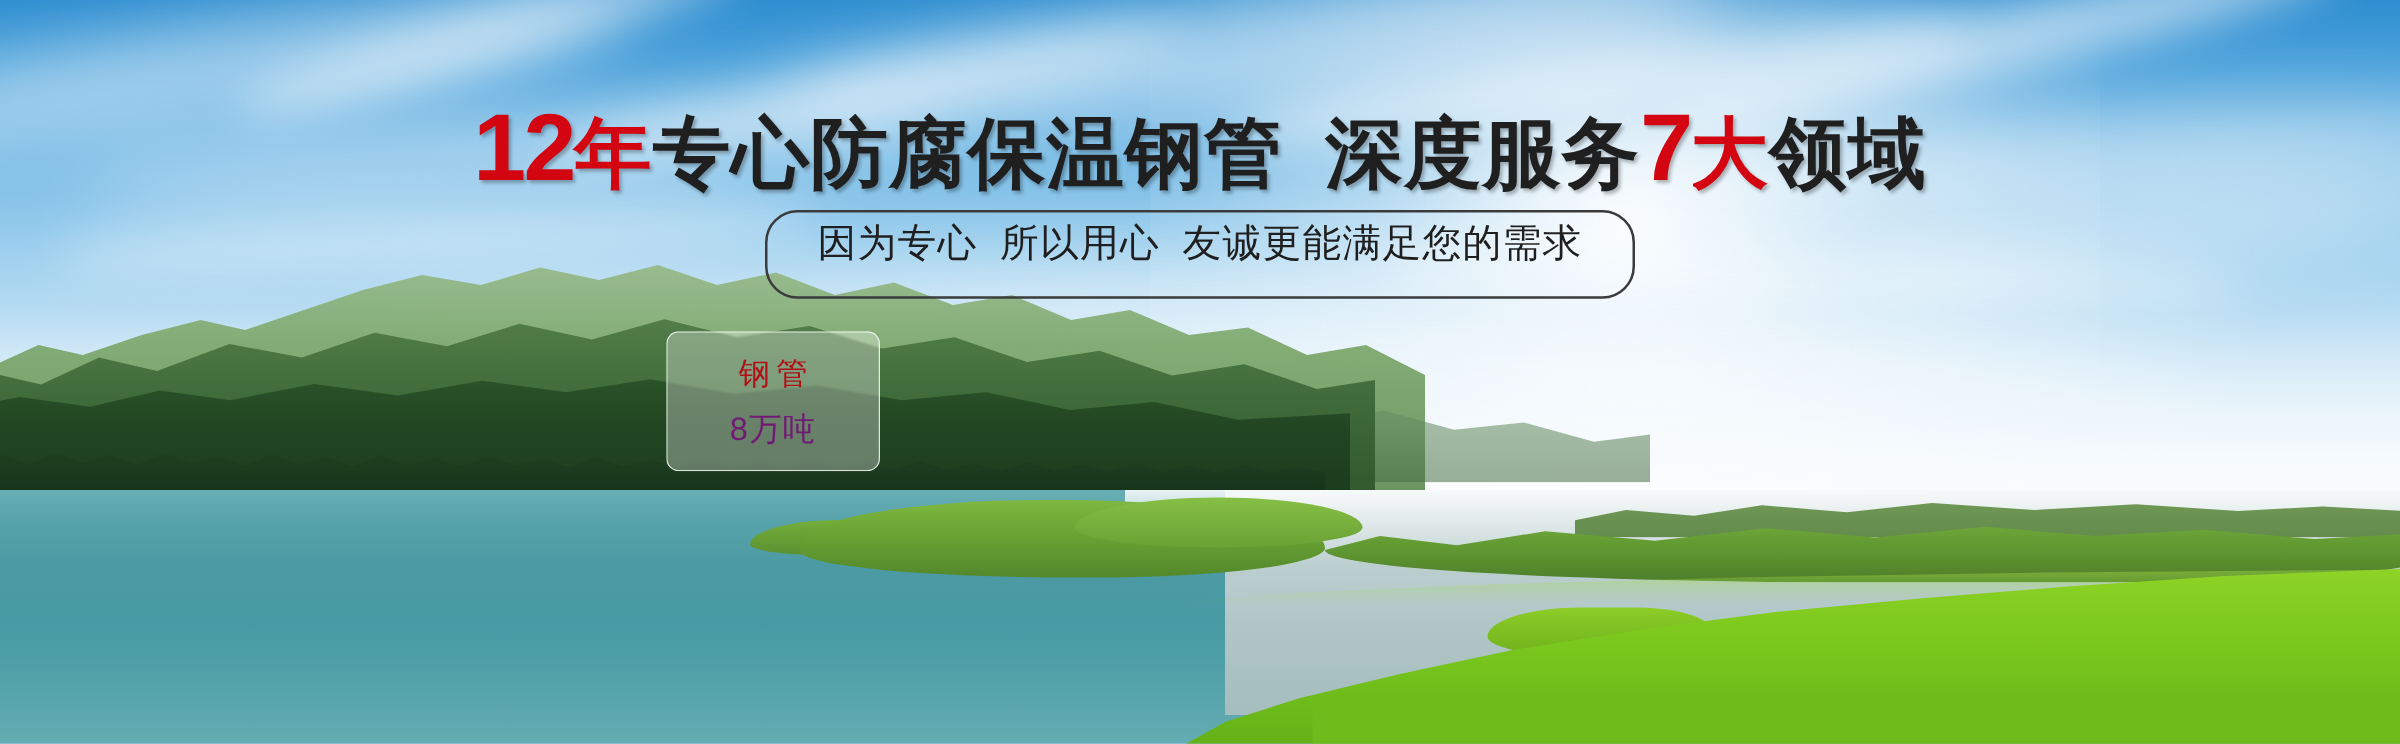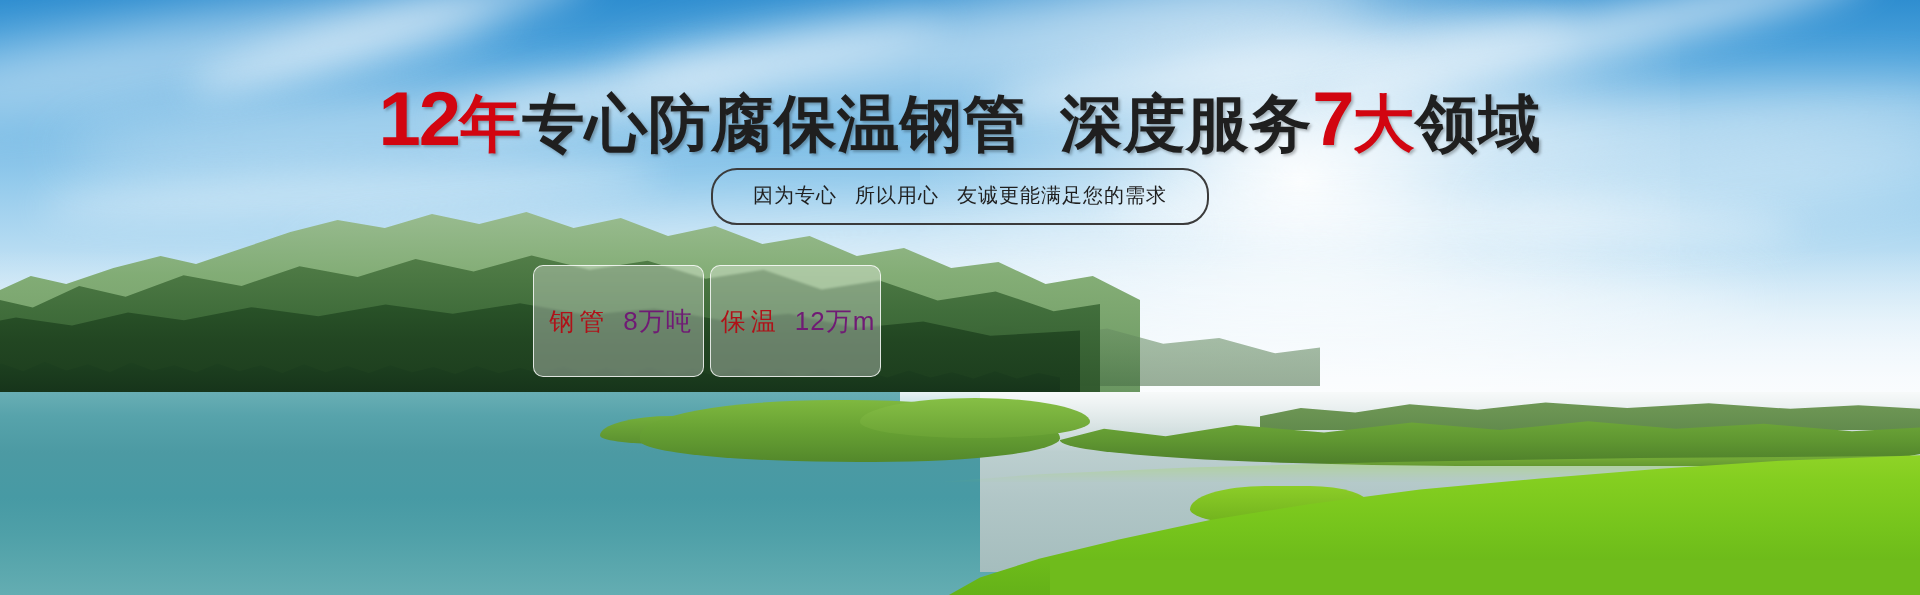--- a/index.html
+++ b/index.html
@@ -185,39 +185,39 @@
   .hl-red{color:#d20510;}
   .hl-num{
     font-size:76px;
     font-family:"Liberation Sans","DejaVu Sans",sans-serif;
     letter-spacing:-2px;
   }
   .hl-gap{display:inline-block;width:34px;}
 
   .pill{
     position:absolute;left:50%;top:168px;transform:translateX(-50%);
-    padding:9px 40px 12px;
+    padding:9px 40px 26px;
     border:2px solid #3b3b3b;border-radius:26px;
-    font-size:20px;line-height:32px;color:#1f1f1f;
+    font-size:31px;line-height:32px;color:#1f1f1f;
     white-space:nowrap;letter-spacing:1px;
     background:transparent;
   }
   .pill-sep{display:inline-block;width:18px;}
 
   
   .cards{
     position:absolute;left:533px;top:265px;
     display:flex;gap:6px;
   }
   .card{
     width:169px;height:110px;
     border:1px solid rgba(255,255,255,.80);
     border-radius:10px;
     background:rgba(255,255,255,.32);
-    display:flex;flex-direction:row;
+    display:flex;flex-direction:column;
     align-items:center;justify-content:center;
     gap:14px;
     backdrop-filter:blur(1px);
   }
   .card-title{
     font-size:25px;color:#b01118;letter-spacing:5px;
     text-indent:5px;line-height:30px;
   }
   .card-value{
     font-size:26px;color:#701a75;letter-spacing:1px;line-height:30px;
@@ -279,20 +279,16 @@
   </div>
 
   <div class="cards">
 
     <div class="card">
       <div class="card-title">钢管</div>
       <div class="card-value"><span>8</span><span>万吨</span></div>
     </div>
 
 
-    <div class="card">
-      <div class="card-title">保温</div>
-      <div class="card-value"><span>12</span><span>万m</span></div>
-    </div>
 
   </div>
 
 </div>
 
 </body></html>

